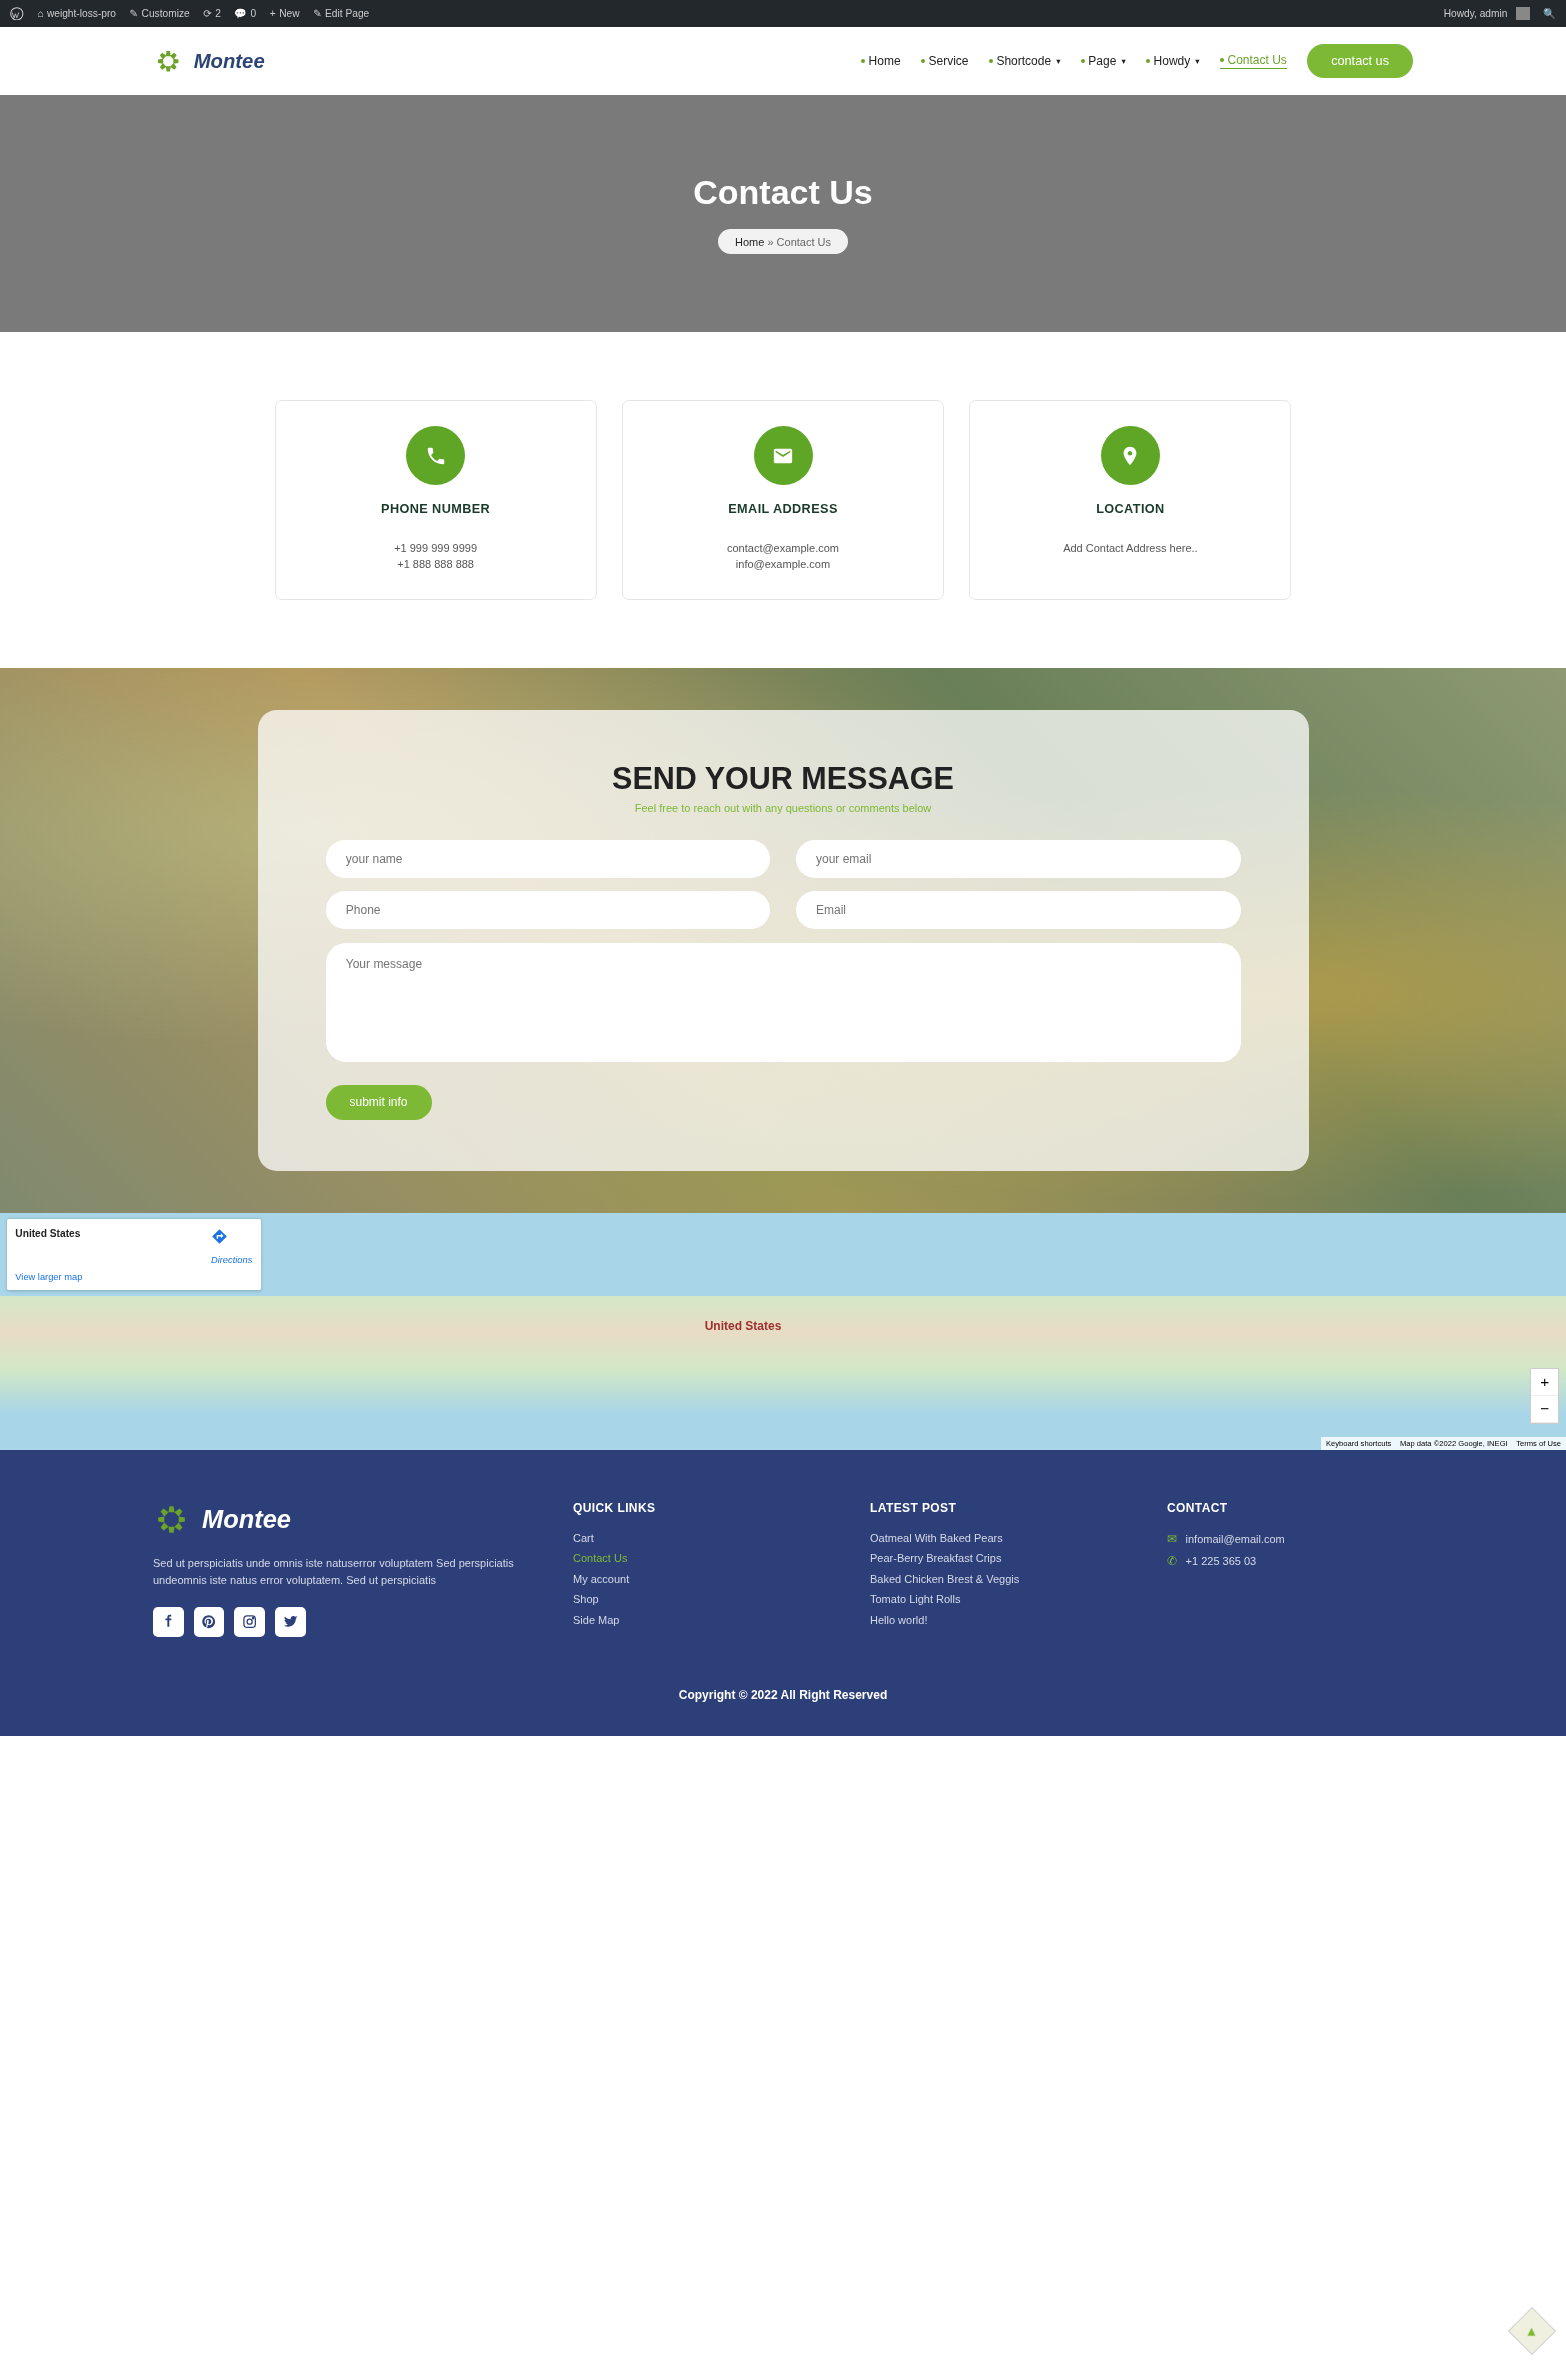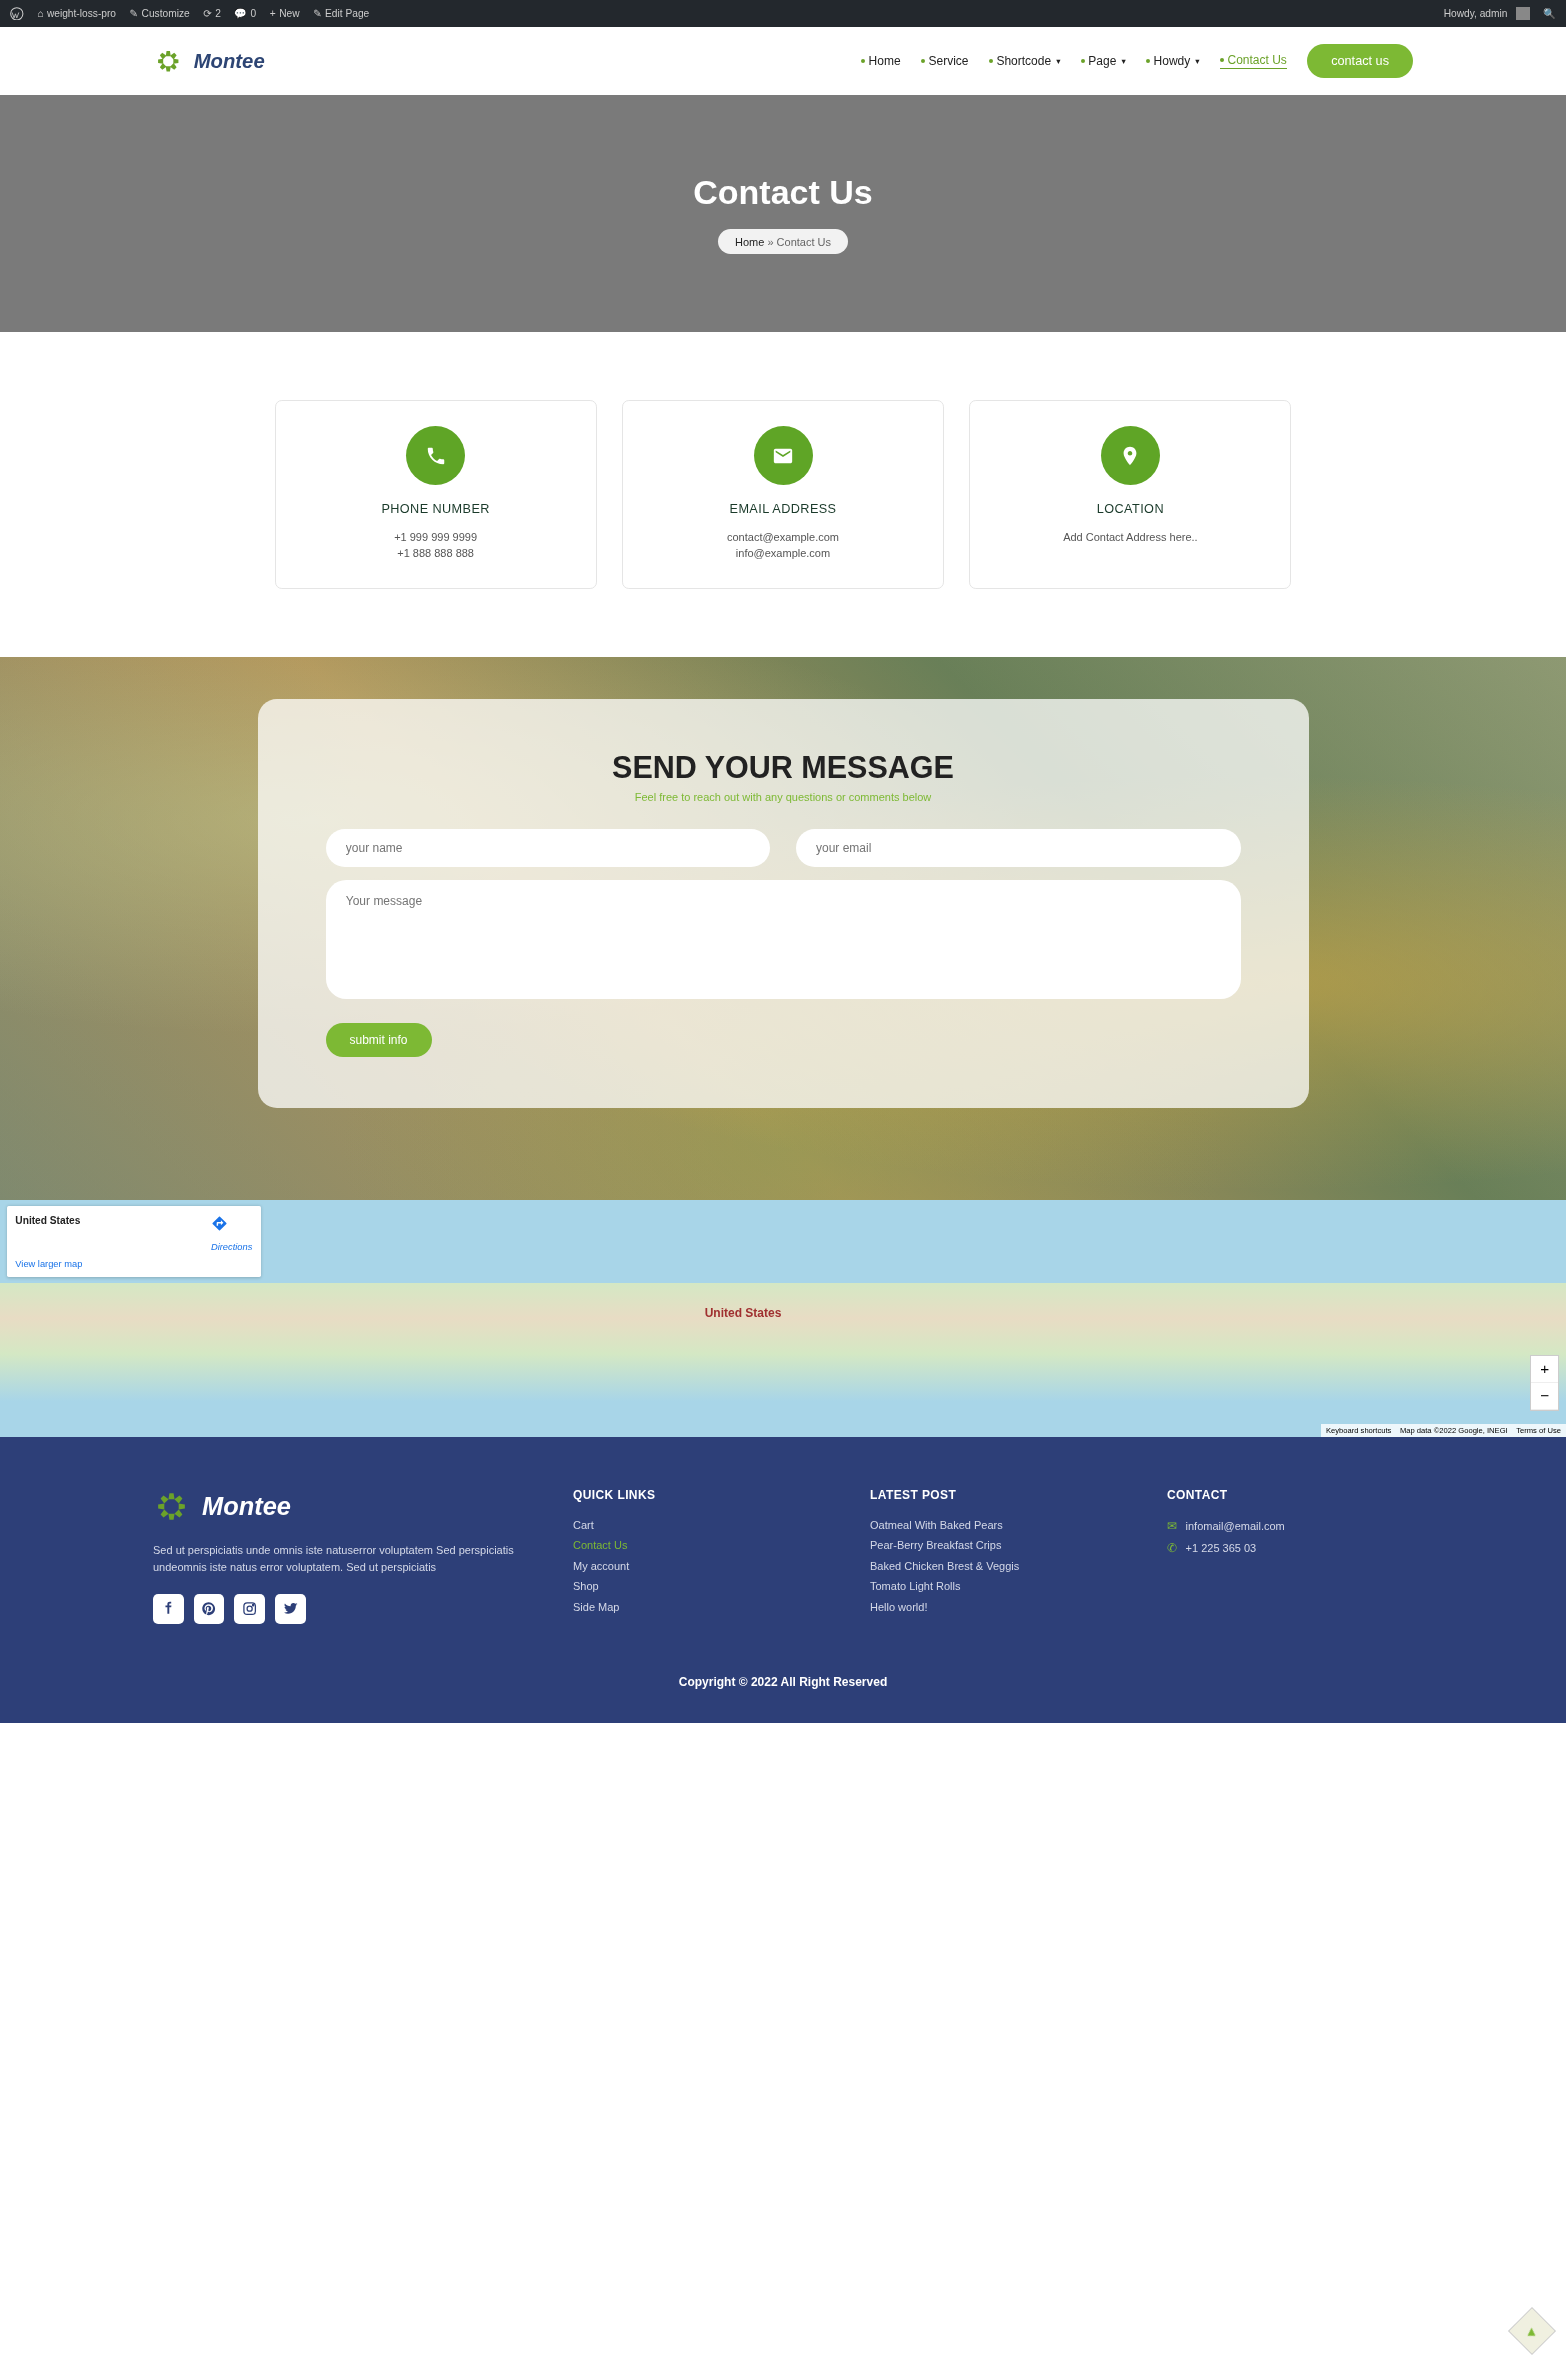--- a/index.html
+++ b/index.html
@@ -25,21 +25,21 @@
 
 .hero { background: #7a7a7a; height: 237px; display: flex; flex-direction: column; align-items: center; justify-content: center; color: #fff; }
 .hero-title { font-size: 34px; font-weight: 700; margin-bottom: 17px; }
 .breadcrumb { background: rgba(255,255,255,0.9); padding: 6.8px 17px; border-radius: 17px; color: #666; font-size: 11px; }
 .breadcrumb a { color: #222; text-decoration: none; }
 
 
 .cards { display: flex; justify-content: center; gap: 25.4px; padding: 68px 153px; }
 .card { border: 0.8px solid #e5e5e5; border-radius: 6.8px; padding: 25.4px; width: 322px; text-align: center; }
 .card-icon { width: 59px; height: 59px; background: #5fa526; border-radius: 50%; margin: 0 auto 17px; display: flex; align-items: center; justify-content: center; }
-.card-title { font-size: 12.7px; font-weight: 400; color: #1a3a2a; margin-bottom: 15px; letter-spacing: 0.4px; }
+.card-title { font-size: 12.7px; font-weight: 700; color: #1a3a2a; margin-bottom: 26px; letter-spacing: 0.4px; }
 .card-line { font-size: 11px; color: #555; margin-bottom: 3.4px; }
 
 
 .form-section { background: linear-gradient(rgba(100,100,120,0.3), rgba(100,100,120,0.3)), linear-gradient(45deg, #8b9a6b 0%, #d4a74a 40%, #6b8b4a 70%, #a0b070 100%); padding: 42px 0; min-height: 543px; position: relative; }
 .form-section::before { content: ''; position: absolute; inset: 0; background: radial-gradient(ellipse at 20% 30%, rgba(200,220,160,0.4) 0%, transparent 40%), radial-gradient(ellipse at 80% 60%, rgba(240,180,60,0.5) 0%, transparent 45%), radial-gradient(ellipse at 50% 90%, rgba(120,160,80,0.4) 0%, transparent 40%); }
 .form-box { background: rgba(255,255,255,0.75); max-width: 1051px; margin: 0 auto; padding: 51px 68px; border-radius: 19px; position: relative; }
 .form-title { text-align: center; font-size: 30.5px; font-weight: 800; color: #222; margin-bottom: 6.8px; }
 .form-sub { text-align: center; font-size: 11px; color: #7db934; margin-bottom: 25.4px; }
 .form-row { display: flex; gap: 25.4px; margin-bottom: 13.6px; }
 .form-input { flex: 1; padding: 12px 20.3px; border-radius: 25.4px; border: none; font-size: 12px; color: #666; background: #fff; }
@@ -218,20 +218,24 @@
   </div>
 </section>
 
 <section class="form-section">
   <div class="form-box">
     <h2 class="form-title">SEND YOUR MESSAGE</h2>
     <p class="form-sub">Feel free to reach out with any questions or comments below</p>
     <div class="form-row">
       <input class="form-input" placeholder="your name" style="">
       <input class="form-input" placeholder="your email" style="">
+    </div>
+    <div class="form-row">
+      <input class="form-input" placeholder="Phone" style="">
+      <input class="form-input" placeholder="Email" style="">
     </div>
     <textarea class="form-textarea" placeholder="Your message" style=""></textarea>
     <button class="submit-btn">submit info</button>
   </div>
 </section>
 
 <section class="map-section">
   <div class="map-bg"></div>
   <div class="map-label">United States</div>
   <div class="map-overlay">

